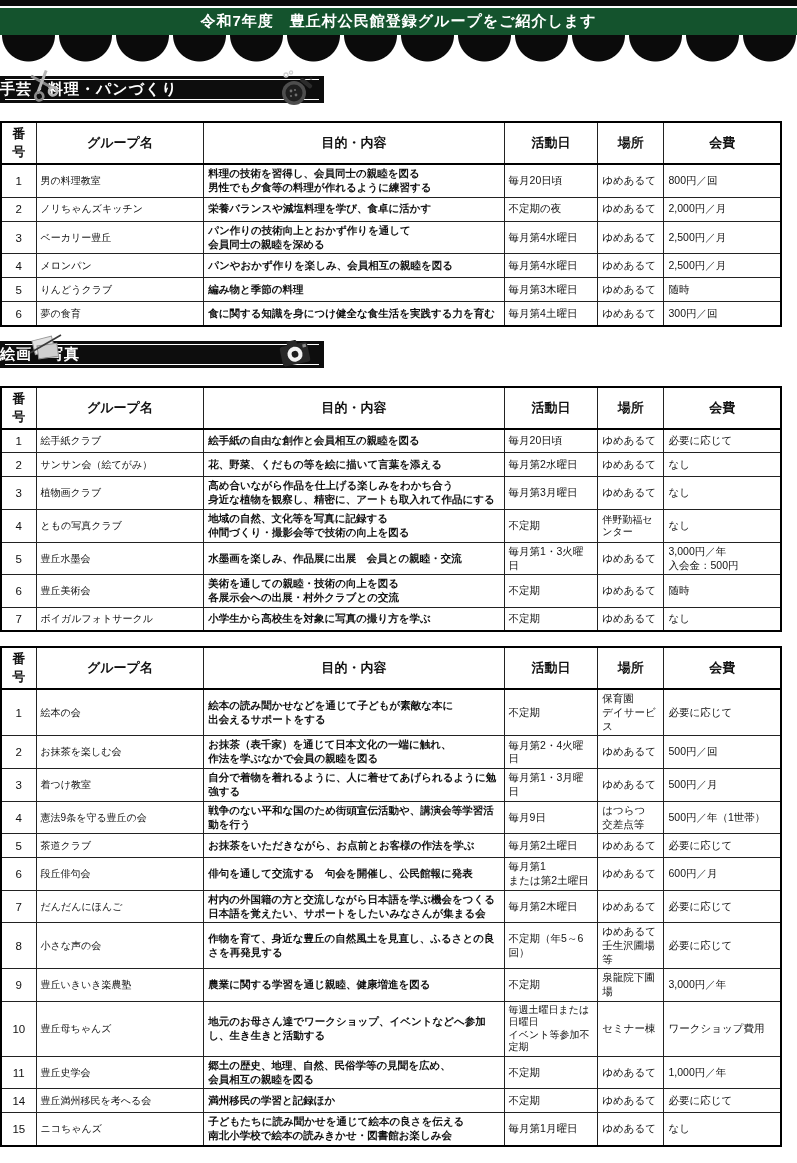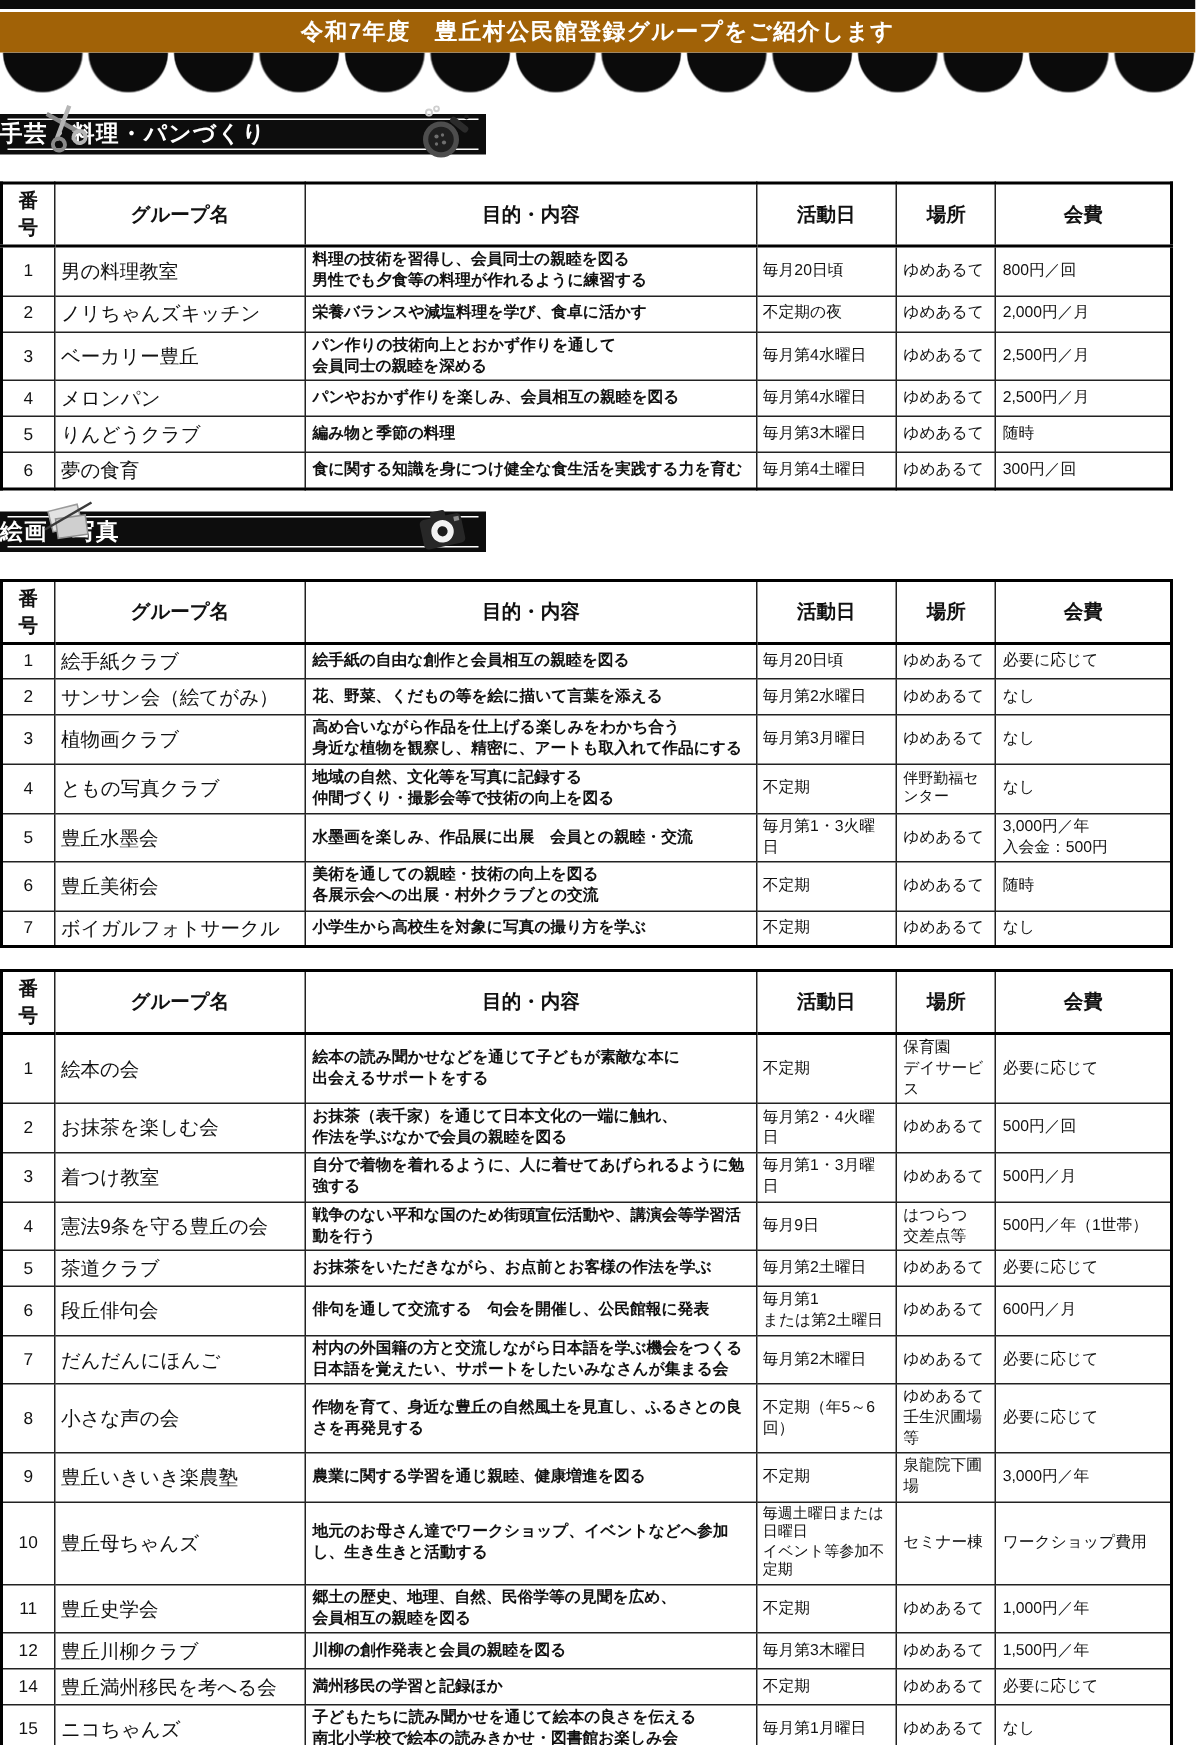--- a/index.html
+++ b/index.html
@@ -1,20 +1,20 @@
 <!DOCTYPE html>
 <html><head>
 <meta charset="utf-8">
 <style>
   html,body{margin:0;padding:0;background:#fff;}
   body{width:797px;font-family:"Liberation Sans","DejaVu Sans",sans-serif;color:#111;}
 
   
   .top-strip{height:6px;background:#0b0b0b;margin-bottom:2px;}
-  .banner-bar{background:#a16207;color:#fff;height:27px;display:flex;align-items:center;justify-content:center;text-align:center;}
+  .banner-bar{background:#14532d;color:#fff;height:27px;display:flex;align-items:center;justify-content:center;text-align:center;}
   .banner-bar h1{margin:0;font-size:15px;font-weight:bold;letter-spacing:1px;}
   .scallops{height:27px;
     background-image:radial-gradient(circle 27px at 50% 0,#0b0b0b 26px,transparent 27px);
     background-size:57px 28px;background-repeat:repeat-x;}
 
   
   .section{margin-top:14px;}
   .sec-bar{position:relative;width:324px;height:27px;background:#0d0d0d;color:#fff;
     display:flex;align-items:center;justify-content:flex-start;margin-bottom:18px;}
   .sec-bar .frame{position:absolute;left:5px;right:5px;top:3px;bottom:3px;
@@ -25,21 +25,21 @@
   .icon.right{right:8px;top:-7px;}
 
   
   table.groups{width:782px;margin-left:0;border-collapse:collapse;table-layout:fixed;}
   table.groups th,table.groups td{border:1px solid #222;vertical-align:middle;
     padding:2px 4px;overflow:hidden;}
   table.groups{border:2px solid #000;}
   table.groups thead th{font-size:13px;font-weight:bold;text-align:center;height:22px;
     border-bottom:2px solid #000;}
   td.c-no{text-align:center;font-size:11.5px;}
-  td.c-name{font-size:13px;}
+  td.c-name{font-size:10px;}
   td.c-desc{font-size:10.5px;line-height:1.32;white-space:pre-line;font-weight:bold;}
   td.c-day,td.c-place,td.c-fee{font-size:10.5px;line-height:1.3;white-space:pre-line;}
   td.xtiny{font-size:10px;line-height:1.25;font-family:Liberation Serif, serif;}
   tbody tr{height:24px;}
 </style>
 </head>
 <body>
 
 <header>
   <div class="top-strip"></div>
@@ -367,28 +367,20 @@
         <tr>
           <td class="c-no">11</td>
           <td class="c-name">豊丘史学会</td>
           <td class="c-desc">郷土の歴史、地理、自然、民俗学等の見聞を広め、
 会員相互の親睦を図る</td>
           <td class="c-day">不定期</td>
           <td class="c-place">ゆめあるて</td>
           <td class="c-fee">1,000円／年</td>
         </tr>
         <tr>
-          <td class="c-no">12</td>
-          <td class="c-name">豊丘川柳クラブ</td>
-          <td class="c-desc">川柳の創作発表と会員の親睦を図る</td>
-          <td class="c-day">毎月第3木曜日</td>
-          <td class="c-place">ゆめあるて</td>
-          <td class="c-fee">1,500円／年</td>
-        </tr>
-        <tr>
           <td class="c-no">14</td>
           <td class="c-name">豊丘満州移民を考へる会</td>
           <td class="c-desc">満州移民の学習と記録ほか</td>
           <td class="c-day">不定期</td>
           <td class="c-place">ゆめあるて</td>
           <td class="c-fee">必要に応じて</td>
         </tr>
         <tr>
           <td class="c-no">15</td>
           <td class="c-name">ニコちゃんズ</td>

